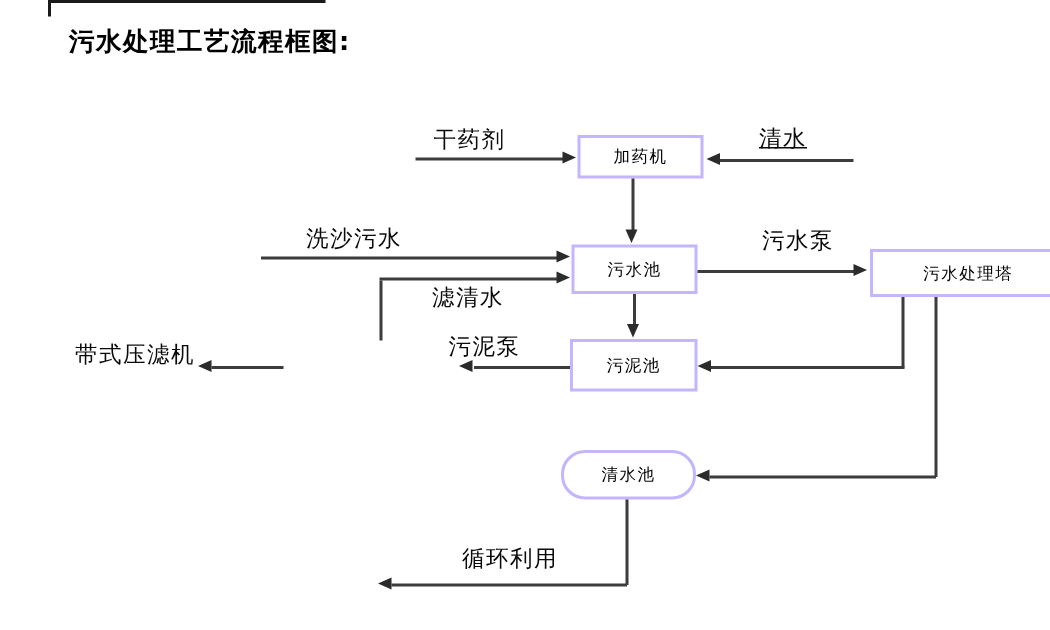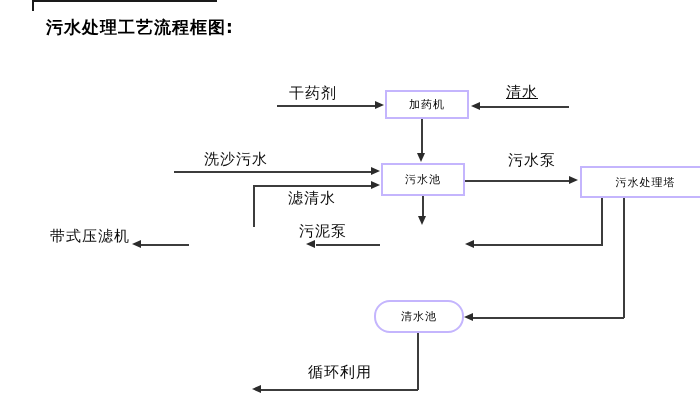--- a/index.html
+++ b/index.html
@@ -39,20 +39,23 @@
   <div class="title" style="left:14px;top:16px;">污水处理工艺流程框图:</div>
 
   <div class="box" style="left:353px;top:90px;width:84px;height:29px;">
     <span>加药机</span>
   </div>
   <div class="box" style="left:349px;top:163px;width:84px;height:33px;">
     <span>污水池</span>
   </div>
   <div class="box" style="left:548px;top:166px;width:131px;height:32px;">
     <span>污水处理塔</span>
+  </div>
+  <div class="box" style="left:348px;top:226px;width:85px;height:35px;">
+    <span>污泥池</span>
   </div>
   <div class="box" style="left:342px;top:300px;width:90px;height:33px;border-radius:16px;">
     <span>清水池</span>
   </div>
 
   <div class="lbl" style="left:257px;top:84px;">干药剂</div>
   <div class="hline" style="left:245px;top:105px;width:99px;"></div>
   <div class="ah r" style="left:343px;top:101px;"></div>
 
   <div class="lbl" style="left:474px;top:83px;text-decoration:underline;">清水</div>

